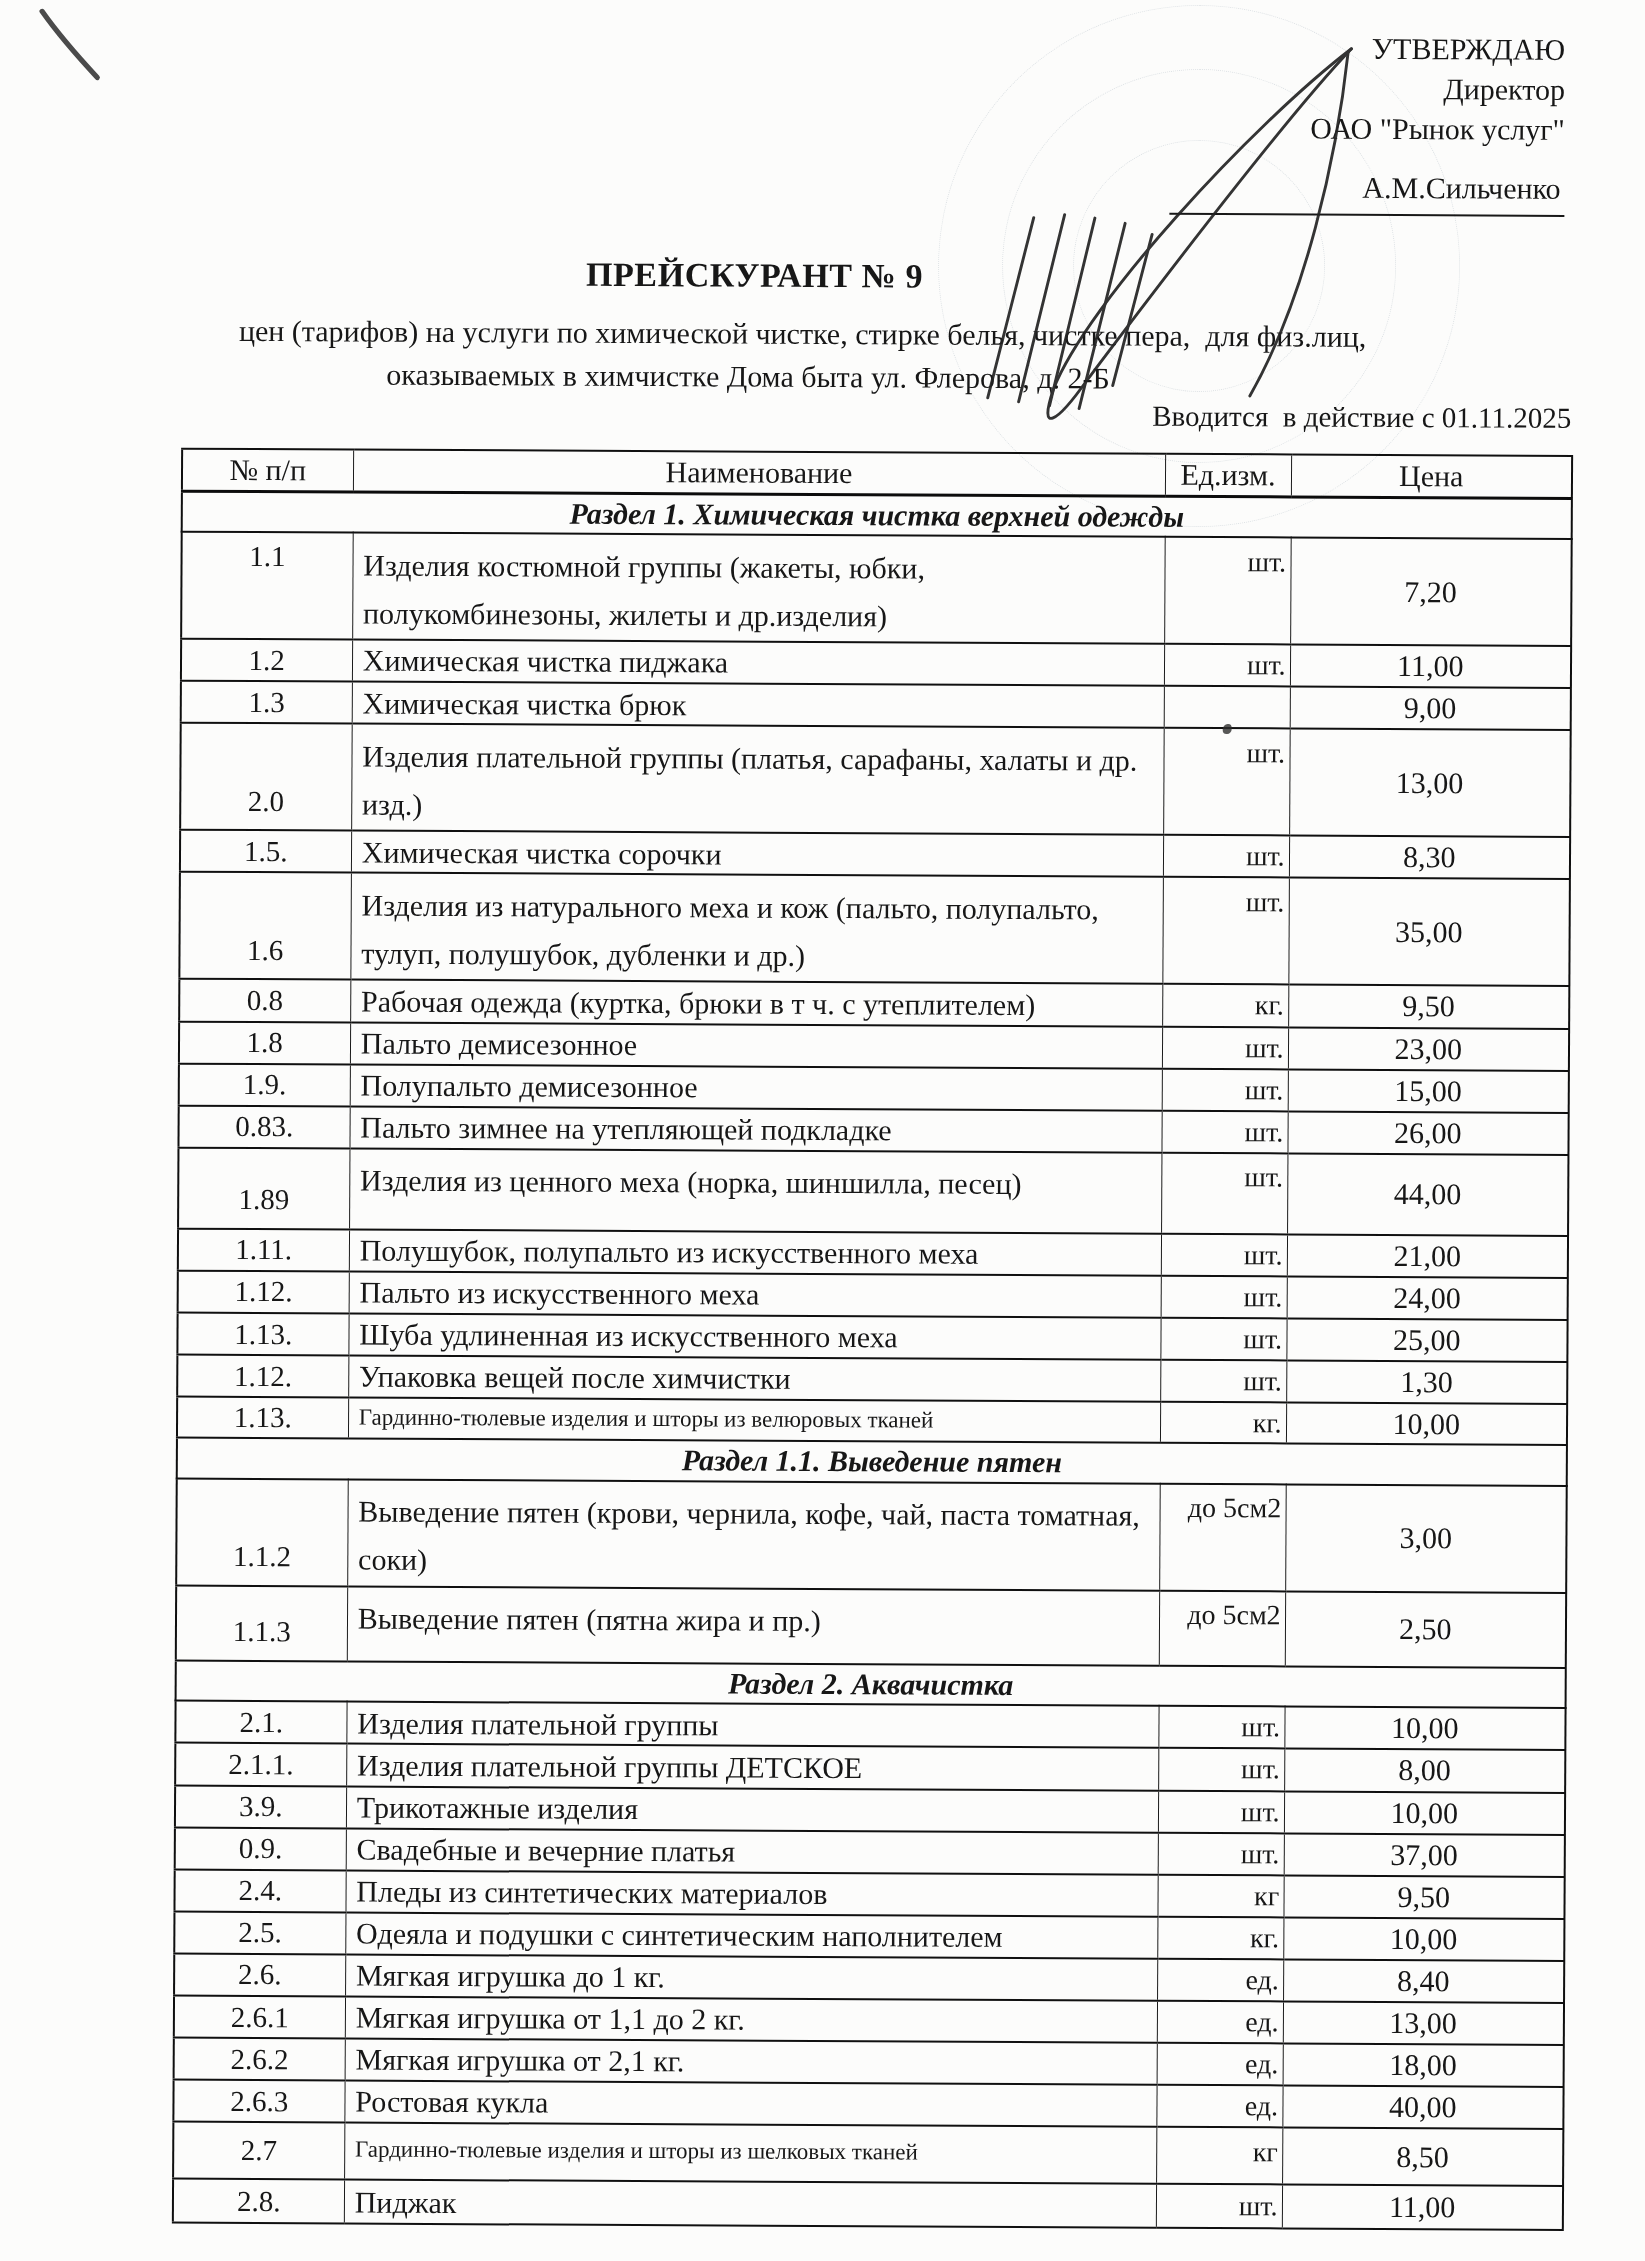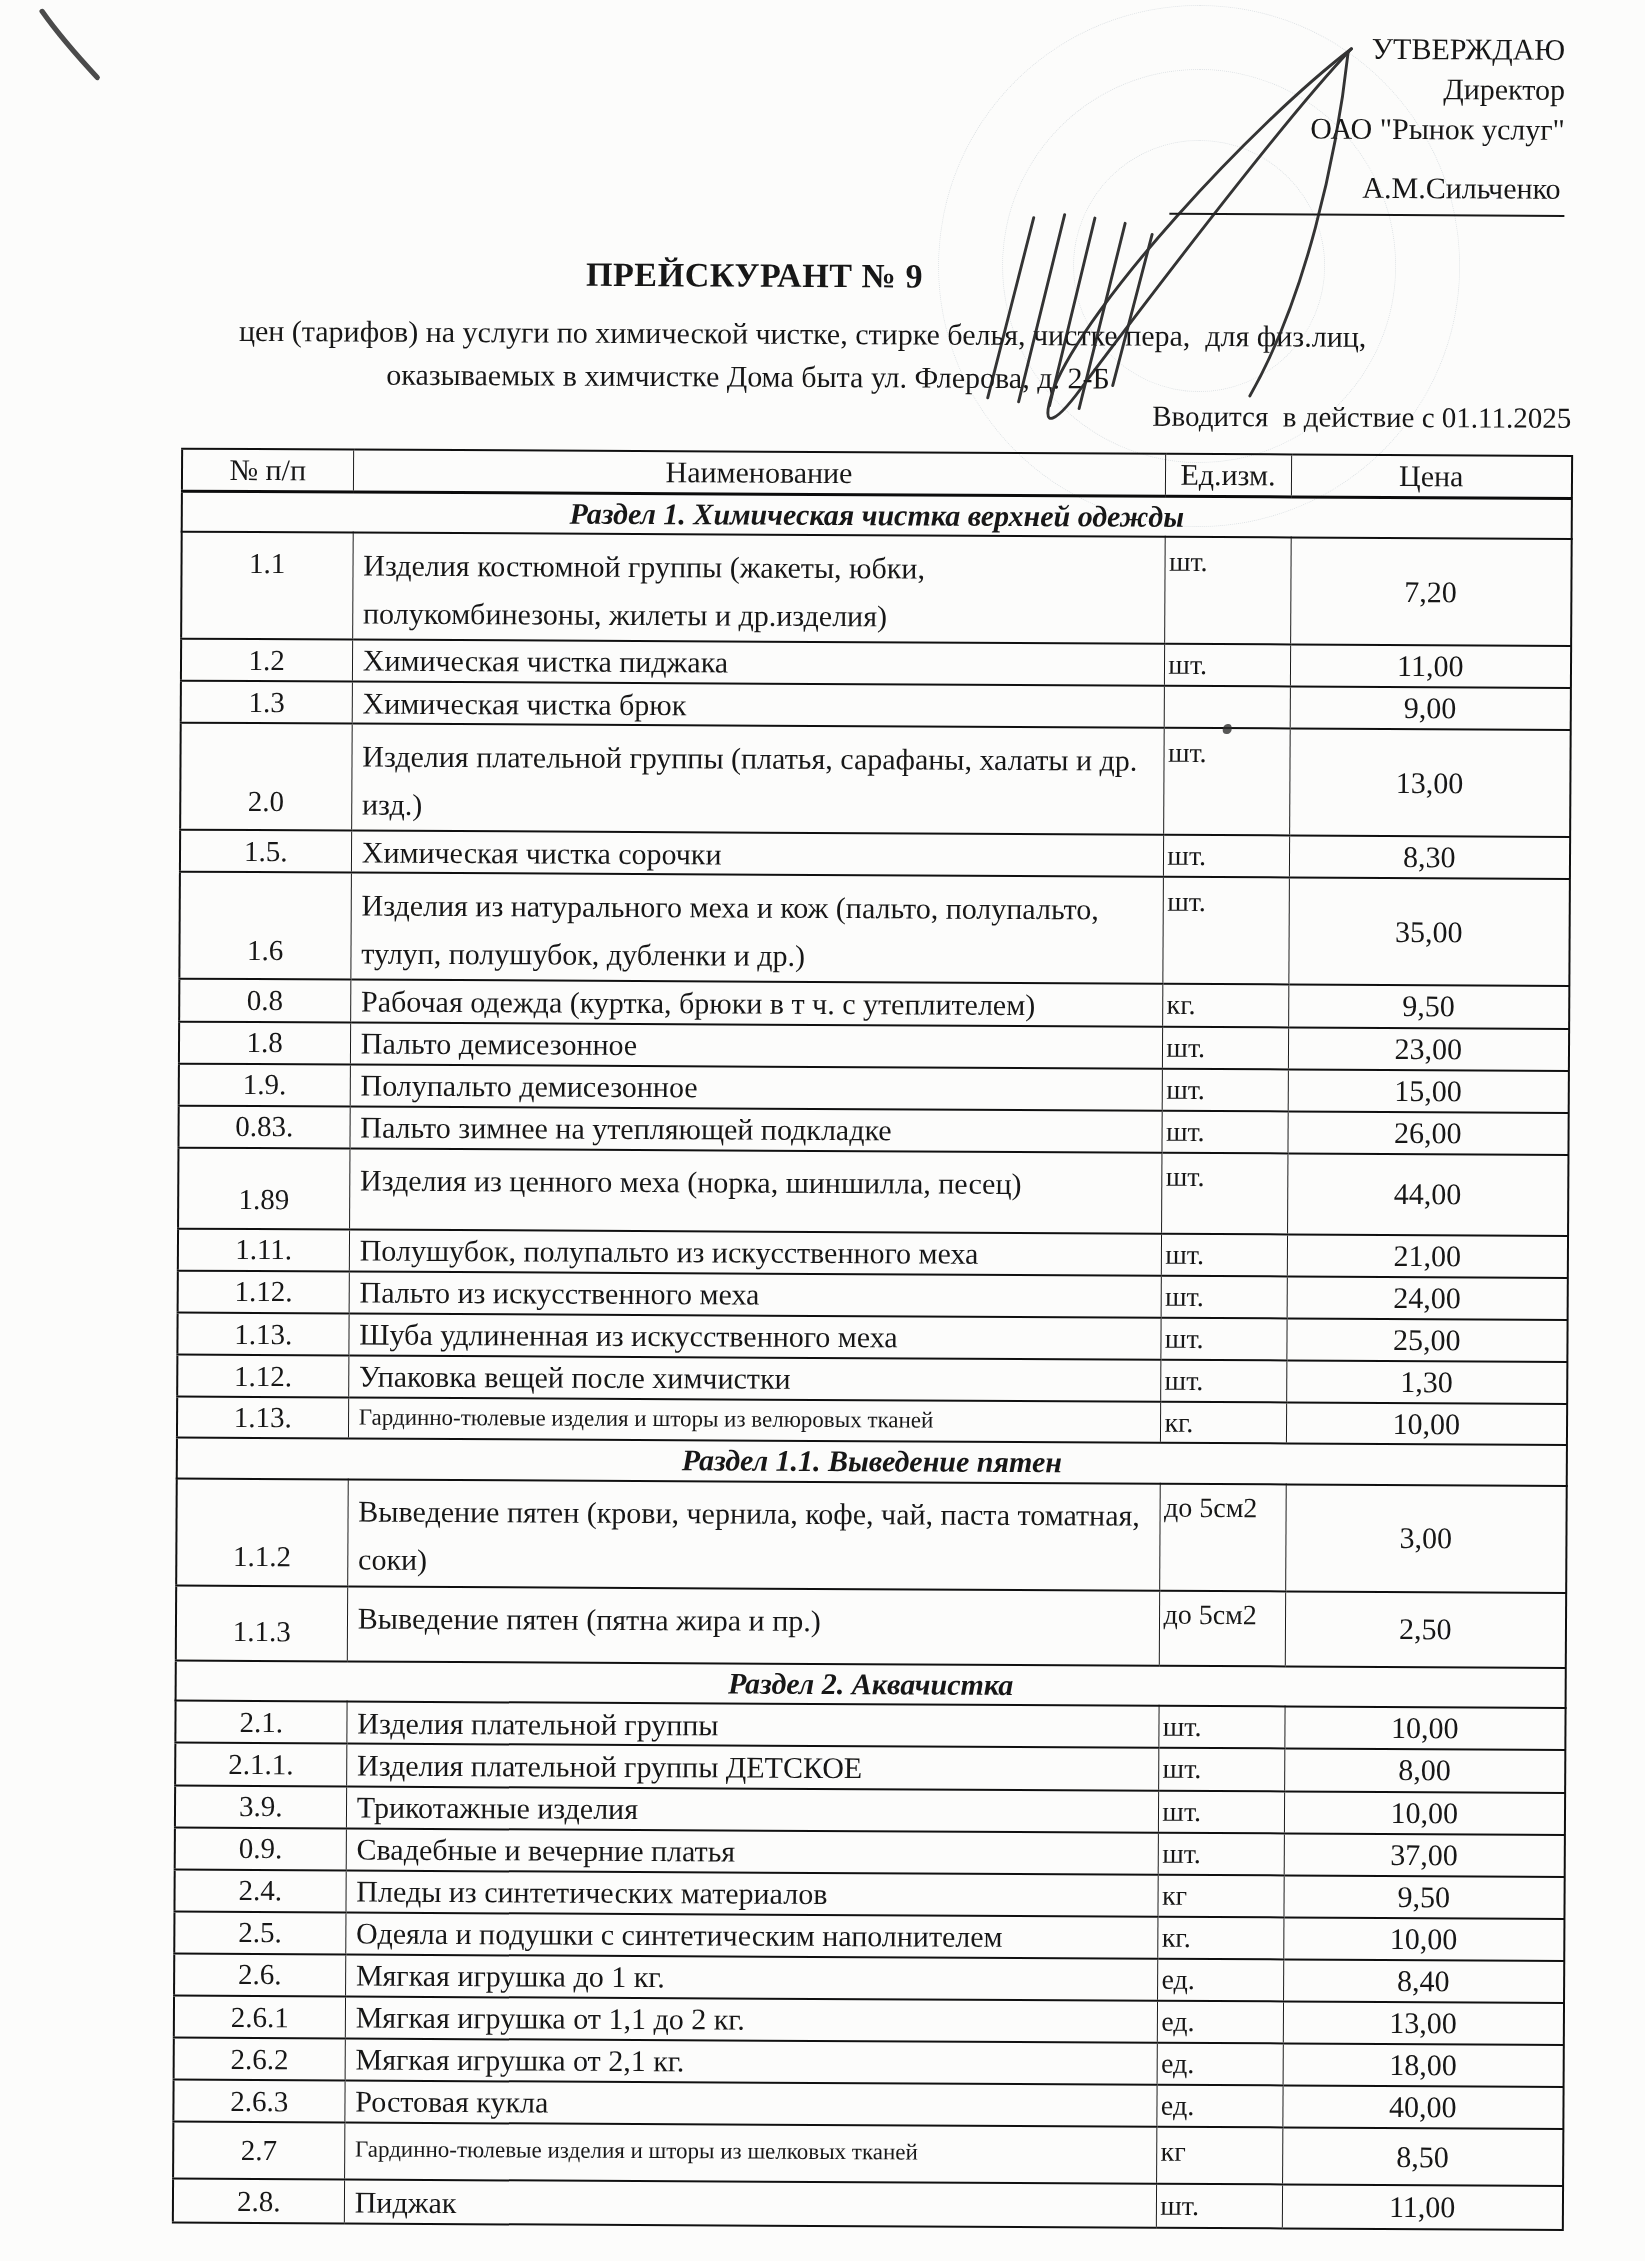--- a/index.html
+++ b/index.html
@@ -44,30 +44,30 @@
   col.c-price{width:281px}
   .price th,.price td{
     border-left:1.9px solid #1c1c1c;border-right:1.9px solid #1c1c1c;
     border-top:2.6px solid #101010;border-bottom:2.6px solid #101010;
     font-size:30px;font-weight:normal;vertical-align:middle;
     padding:1.3px 3.9px;overflow:hidden;
   }
   .price thead th{height:37px;text-align:center;border-bottom:3.2px solid #0c0c0c}
   td.num{text-align:center;font-size:29px}
   td.name{text-align:left;padding-left:10.3px;line-height:1.25}
-  td.unit{text-align:left;font-size:28px}
+  td.unit{text-align:right;font-size:28px}
   td.price-val{text-align:center}
   td.section{
     text-align:center;font-weight:bold;font-style:italic;font-size:30px;
     height:36px;border-left:2.6px solid #0f0f0f;border-right:2.6px solid #0f0f0f;
   }
   tr.tall td.name{vertical-align:top;padding-top:7.7px;line-height:1.6}
   tr.tall td.unit{vertical-align:top;padding-top:7.7px}
   tr.tall td.num{vertical-align:bottom;padding-bottom:11.6px}
-  tr.tall.num-top td.num{vertical-align:top;padding-top:14px}
+  tr.tall.num-top td.num{vertical-align:top;padding-top:7px}
   tr.small-name td.name{font-size:23px}
   .ink-dot{position:absolute;left:1222px;top:722px;width:9px;height:10.3px;background:#2e2e2e;border-radius:60% 40% 55% 45%;opacity:.8;z-index:5}
 </style>
 </head>
 <body>
 
 <div class="sheet">
 
   <div class="stamp">
     <div class="c1"></div>

